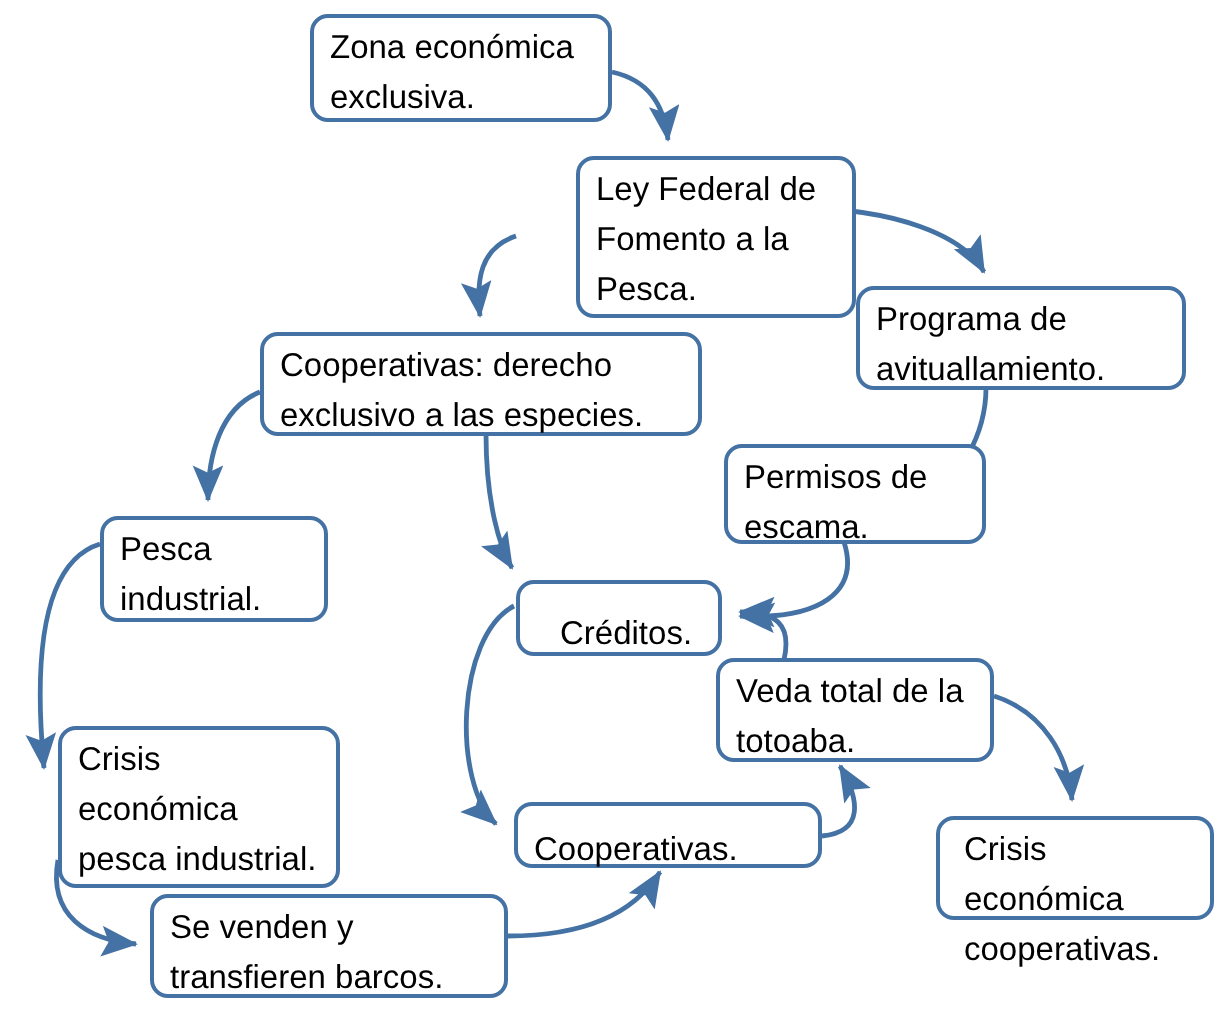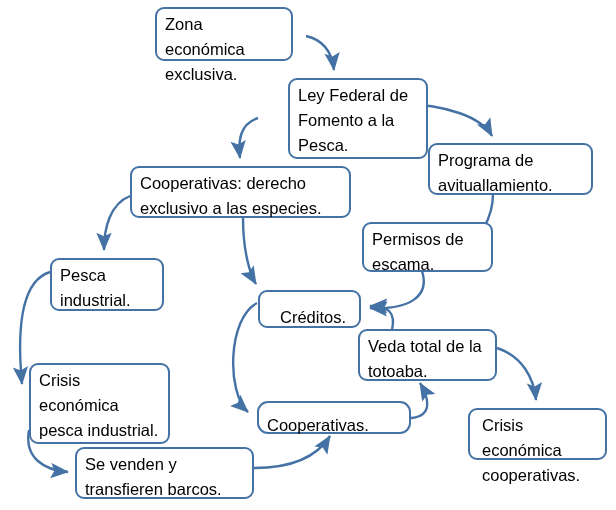--- a/index.html
+++ b/index.html
@@ -80,21 +80,21 @@
       <path d="M 392,330 C 396,312 388,306 370,306"></path>
 
       <path d="M 497,348 C 522,356 534,378 536,400"></path>
 
       <path d="M 29,430 C 24,458 44,470 68,472"></path>
 
       <path d="M 254,468 C 300,468 320,452 330,436"></path>
     </g>
   </svg>
 
-  <div class="node" style="left:155px; top:7px; width:138px; height:54px;">
+  <div class="node" style="left:155px; top:7px; width:151px; height:54px;">
     <span>Zona económica exclusiva.</span>
   </div>
 
   <div class="node" style="left:258px; top:78px; width:140px; height:81px;margin-left:30px;">
     <span>Ley Federal de Fomento a la Pesca.</span>
   </div>
 
   <div class="node" style="left:428px; top:143px; width:165px; height:52px;">
     <span>Programa de avituallamiento.</span>
   </div>
@@ -116,21 +116,21 @@
   </div>
 
   <div class="node" style="left:358px; top:329px; width:139px; height:52px;">
     <span>Veda total de la totoaba.</span>
   </div>
 
   <div class="node" style="left:29px; top:363px; width:141px; height:81px;">
     <span>Crisis económica pesca industrial.</span>
   </div>
 
-  <div class="node center" style="left:257px; top:401px; width:154px; height:33px;border-radius:11px;">
+  <div class="node center" style="left:257px; top:401px; width:154px; height:33px;">
     <span>Cooperativas.</span>
   </div>
 
   <div class="node" style="left:468px; top:408px; width:139px; height:52px;padding-left:12px;">
     <span>Crisis económica cooperativas.</span>
   </div>
 
   <div class="node" style="left:75px; top:447px; width:179px; height:52px;">
     <span>Se venden y transfieren barcos.</span>
   </div>

